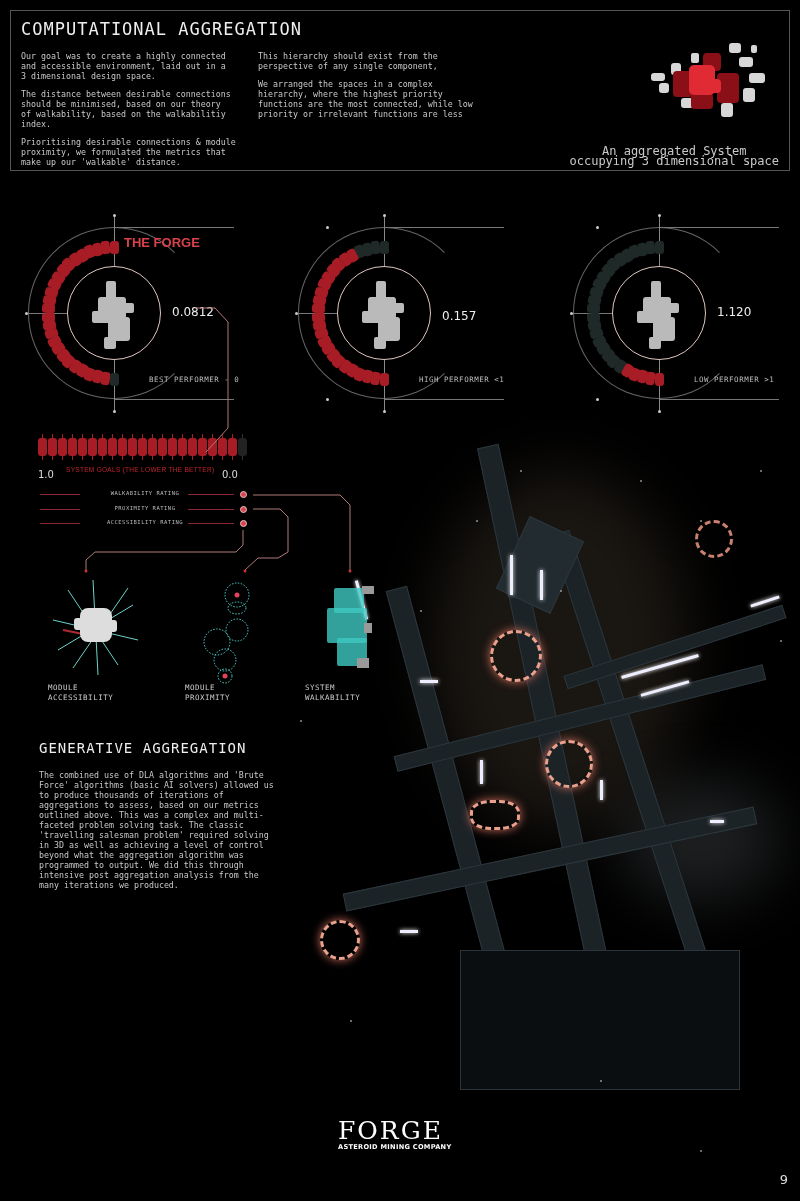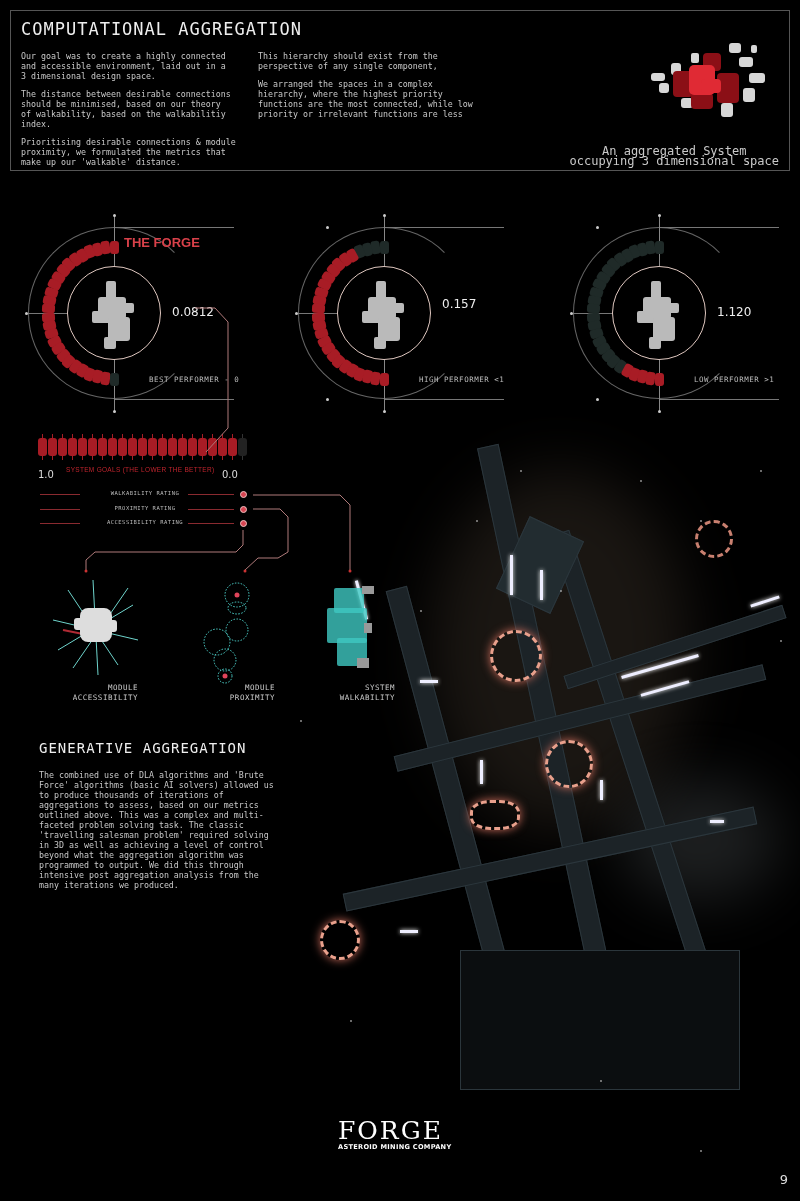--- a/index.html
+++ b/index.html
@@ -46,21 +46,21 @@
   .goalbar .gs.off::before, .goalbar .gs.off::after { background: #333; }
   .goal-caption { position: absolute; left: 66px; top: 466px; font: 6.5px "Liberation Sans", sans-serif; color: #c0242d; letter-spacing: .3px; }
   .goal-min { position: absolute; left: 38px; top: 469px; font: 10px "DejaVu Sans", sans-serif; color: #ddd; }
   .goal-max { position: absolute; left: 222px; top: 469px; font: 10px "DejaVu Sans", sans-serif; color: #ddd; }
 
   .rating-row { position: absolute; left: 40px; width: 210px; height: 10px; }
   .rating-row .arrow { position: absolute; top: 4px; height: 1px; background: #8a2a30; }
   .rating-row .rlabel { position: absolute; top: 0; width: 120px; text-align: center; left: 45px; font-size: 5.5px; color: #bbb; letter-spacing: .5px; }
   .rating-row .rdot { position: absolute; left: 200px; top: 1px; width: 7px; height: 7px; border-radius: 50%; background: #d64552; border: 1px solid #f0c0c0; }
 
-  .module { position: absolute; text-align: right; font-size: 7.5px; line-height: 10px; color: #ccc; letter-spacing: .5px; white-space: pre-line; }
+  .module { position: absolute; text-align: left; font-size: 7.5px; line-height: 10px; color: #ccc; letter-spacing: .5px; white-space: pre-line; }
   .module-img { position: absolute; }
 
   
   .gen-title { position: absolute; left: 39px; top: 740px; font: 14px "DejaVu Sans Mono", monospace; letter-spacing: 1px; color: #eee; }
   .gen-body { position: absolute; left: 39px; top: 770px; width: 240px; font-size: 8.3px; line-height: 10px; color: #c9c9c9; }
 
   
   .logo { position: absolute; left: 338px; top: 1118px; text-align: left; }
   .logo .brand { font: 25px "DejaVu Serif", serif; color: #fff; letter-spacing: 2px; line-height: 25px; }
   .logo .sub { font: bold 6.6px "DejaVu Sans", sans-serif; color: #fff; letter-spacing: .3px; }
@@ -257,21 +257,21 @@
       <svg width="94" height="94" viewBox="0 0 94 94">
           <g fill="#cfcfcf" opacity=".9">
       <rect x="38" y="14" width="10" height="20" rx="2"></rect>
             <rect x="30" y="30" width="28" height="22" rx="3"></rect>
       <rect x="24" y="44" width="18" height="12" rx="2"></rect>
             <rect x="40" y="50" width="22" height="24" rx="3"></rect>
       <rect x="52" y="36" width="14" height="10" rx="2"></rect>
             <rect x="36" y="70" width="12" height="12" rx="2"></rect>
           </g>
         </svg></div>
-      <div class="value" style="left:152px;top:92px;">0.157</div>
+      <div class="value" style="left:152px;top:104px;">0.157</div>
       <div class="label" style="left:104px;top:170px;">HIGH PERFORMER &lt;1</div>
     </div>
     <div class="gauge" style="left: 565px; top: 205px;">
       <div class="outer-arc" style="left:8px;top:22px;width:172px;height:172px;"></div>
       <div class="hline" style="left:94px;top:22px;width:120px;"></div>
       <div class="hline" style="left:94px;top:194px;width:120px;"></div>
       <div class="hline" style="left:8px;top:108px;width:40px;"></div>
       <div class="vline" style="left:94px;top:10px;height:196px;"></div>
       <div class="dot" style="left:93px;top:9px;"></div>
       <div class="dot" style="left:93px;top:205px;"></div>

